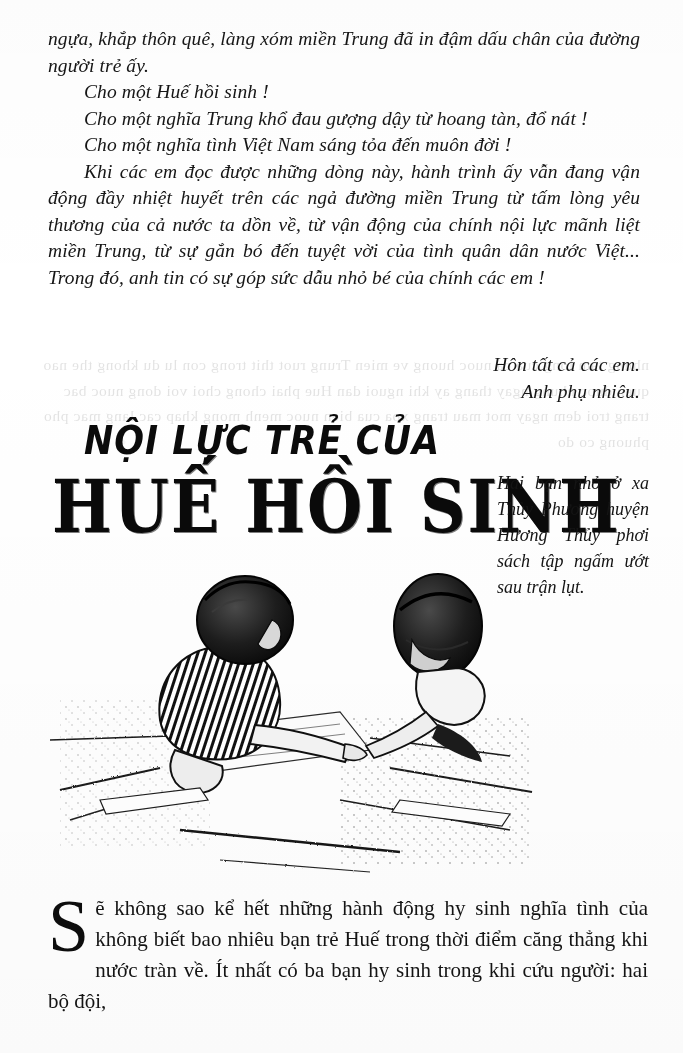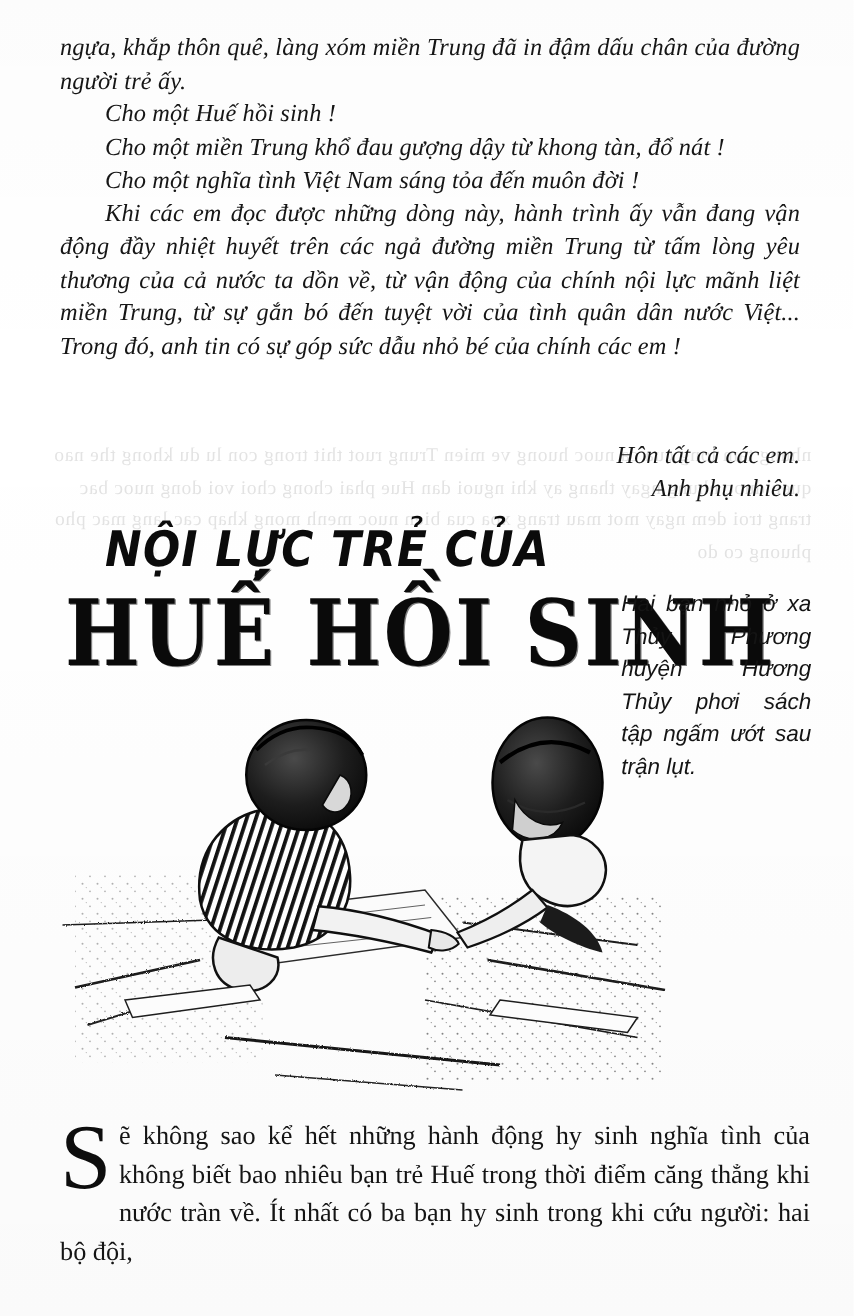--- a/index.html
+++ b/index.html
@@ -119,21 +119,21 @@
     white-space: nowrap;
     text-shadow: 1px 1px 0 rgba(0,0,0,0.5);
   }
 
   
   .photo-caption {
     position: absolute;
     left: 497px;
     top: 470px;
     width: 152px;
-    font-family: Liberation Sans, sans-serif;
+    font-family: Liberation Serif, serif;
     font-style: italic;
     font-size: 18px;
     line-height: 26px;
     color: #141414;
     text-align: justify;
   }
   .photo-caption p { margin: 0; }
 
   
   .photo {
@@ -173,21 +173,21 @@
 
 <div class="paper-texture"></div>
 
 <div class="ghost-text">nhung tam long cua ca nuoc huong ve mien Trung ruot thit trong con lu du khong the nao quen duoc nhung ngay thang ay khi nguoi dan Hue phai chong choi voi dong nuoc bac trang troi dem ngay mot mau trang xoa cua bien nuoc menh mong khap cac lang mac pho phuong co do</div>
 
 <div class="page">
 
   <div class="article-top">
     <p>ngựa, khắp thôn quê, làng xóm miền Trung đã in đậm dấu chân của đường người trẻ ấy.</p>
     <p class="indent">Cho một Huế hồi sinh !</p>
-    <p class="indent">Cho một miền Trung khổ đau gượng dậy từ khong tàn, đổ nát !</p>
+    <p class="indent">Cho một nghĩa Trung khổ đau gượng dậy từ hoang tàn, đổ nát !</p>
     <p class="indent">Cho một nghĩa tình Việt Nam sáng tỏa đến muôn đời !</p>
     <p class="indent">Khi các em đọc được những dòng này, hành trình ấy vẫn đang vận động đầy nhiệt huyết trên các ngả đường miền Trung từ tấm lòng yêu thương của cả nước ta dồn về, từ vận động của chính nội lực mãnh liệt miền Trung, từ sự gắn bó đến tuyệt vời của tình quân dân nước Việt... Trong đó, anh tin có sự góp sức dẫu nhỏ bé của chính các em !</p>
   </div>
 
   <div class="signoff">
     <p>Hôn tất cả các em.</p>
     <p>Anh phụ nhiêu.</p>
   </div>
 
   <div class="headline">

